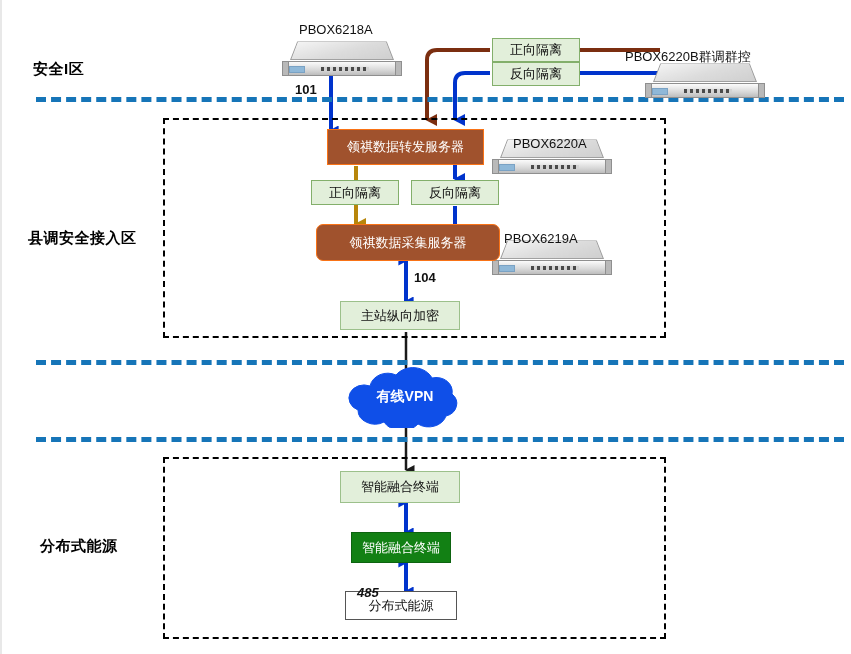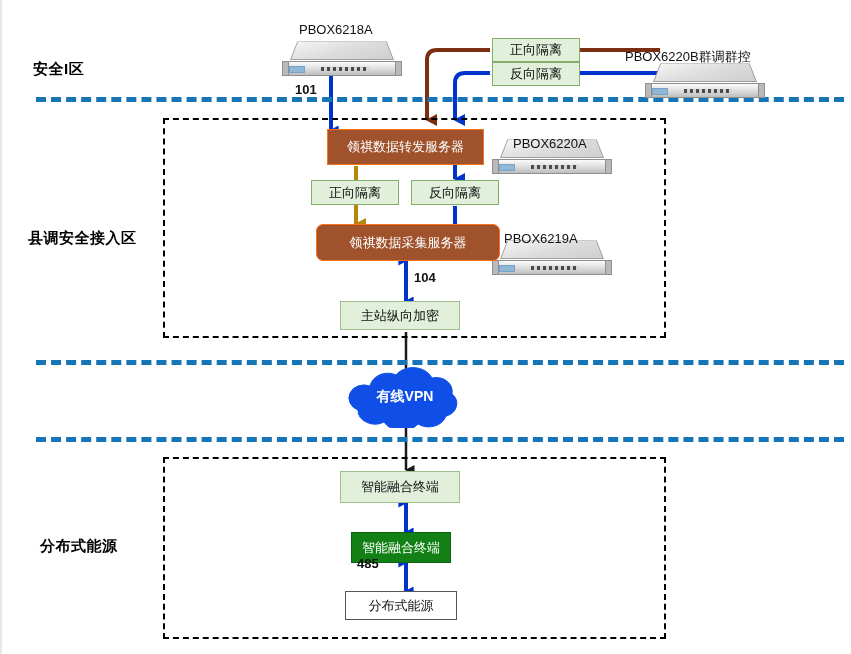--- a/index.html
+++ b/index.html
@@ -289,15 +289,15 @@
   </div>
 
   <div class="node node-encrypt" style="left:340px; top:471px; width:120px; height:32px;">智能融合终端</div>
 
   <div class="node node-terminal" style="left:351px; top:532px; width:100px; height:31px;">智能融合终端</div>
 
   <div class="node node-plain" style="left:345px; top:591px; width:112px; height:29px;">分布式能源</div>
 
   <div class="link-label" style="left:295px; top:82px;">101</div>
   <div class="link-label" style="left:414px; top:270px;">104</div>
-  <div class="link-label" style="left:357px; top:556px;">485</div>
+  <div class="link-label" style="left:357px; top:585px;font-style:italic;">485</div>
 
 </div>
 
 </body></html>

